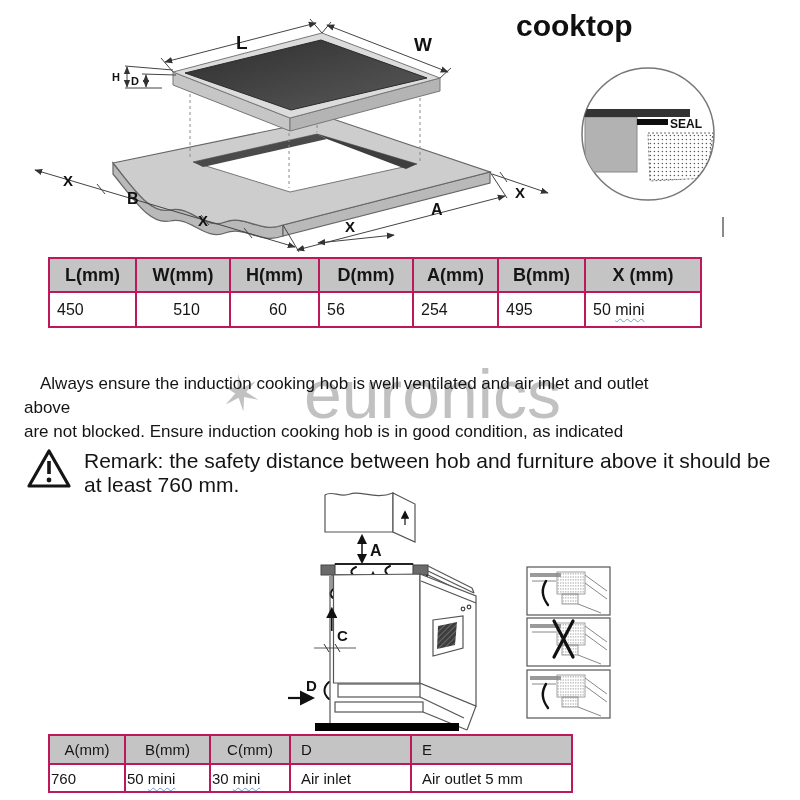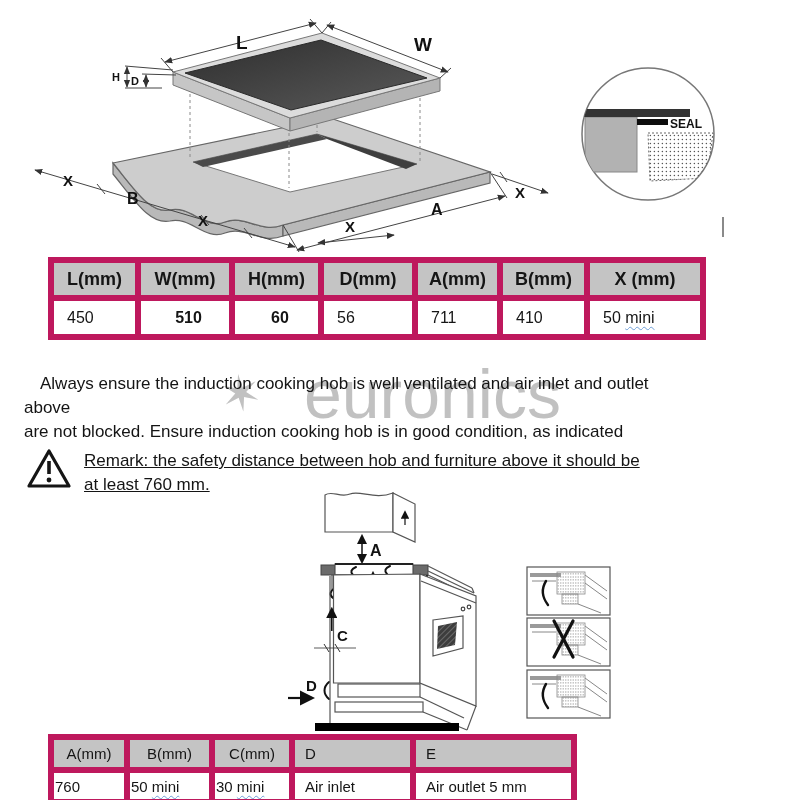--- a/index.html
+++ b/index.html
@@ -16,37 +16,37 @@
     color:#b7b7b7;opacity:.85;white-space:nowrap;pointer-events:none;
   }
   #watermark .star{font-size:50px;line-height:50px;margin-right:2px;transform:rotate(-8deg);}
   #watermark .word{font-size:68px;line-height:64px;letter-spacing:0px;margin-left:40px;}
 
   
   #title{left:516px;top:8px;z-index:2;font-size:30px;font-weight:bold;line-height:36px;color:#101010;}
 
   
   table{border-collapse:collapse;table-layout:fixed;background:#fff;}
-  th,td{border:6px solid #be185d;overflow:hidden;white-space:nowrap;}
+  th,td{border:2px solid #be185d;overflow:hidden;white-space:nowrap;}
   th{background:#c4c4c4;}
   #dim-table{left:48px;top:257px;z-index:2;}
   #dim-table th{font-size:18px;font-weight:bold;height:30px;text-align:center;}
-  #dim-table td{font-size:16px;height:31px;text-align:left;padding-left:13px;font-weight:normal;}
-  #dim-table td.c{text-align:center;padding-left:8px;font-weight:bold;}
+  #dim-table td{font-size:16px;height:31px;text-align:left;padding-left:7px;font-weight:normal;}
+  #dim-table td.c{text-align:center;padding-left:8px;}
   #inst-table{left:48px;top:734px;z-index:2;}
   #inst-table th{font-size:15px;font-weight:normal;height:25px;text-align:center;}
   #inst-table th.l{text-align:left;padding-left:10px;}
   #inst-table td{font-size:15px;height:24px;text-align:left;}
   #inst-table td.l{text-align:left;padding-left:10px;margin-top:31px;}
   .wavy{text-decoration:underline;text-decoration-style:wavy;text-decoration-color:#6f9fd8;text-decoration-thickness:1px;text-underline-offset:3px;}
 
   
   #vent-note{left:24px;top:372px;width:762px;z-index:1;font-size:17px;line-height:24px;color:#141414;}
   #vent-note .ln1{padding-left:16px;}
-  #remark{left:84px;top:449px;width:700px;z-index:1;font-size:17px;line-height:24px;color:#141414;text-decoration:underline;}
+  #remark{left:84px;top:449px;width:700px;z-index:1;font-size:21px;line-height:24px;color:#141414;}
 
   svg{display:block;}
   #top-diagram{left:0;top:0;z-index:1;}
   #seal-detail{left:573px;top:62px;z-index:1;}
   #mid-diagram{left:280px;top:478px;z-index:1;}
   #detail-boxes{left:518px;top:560px;z-index:1;}
   #warn-tri{left:27px;top:447px;z-index:1;}
   #stray-tick{left:722px;top:217px;width:2px;height:20px;background:#8a8a8a;z-index:1;}
 
   text{font-family:"Liberation Sans",sans-serif;fill:#111;}
@@ -128,20 +128,21 @@
   <text x="131" y="85" font-size="11" class="dimlbl">D</text>
   <text x="63" y="186" font-size="15" class="dimlbl">X</text>
   <text x="127" y="204" font-size="16" class="dimlbl">B</text>
   <text x="198" y="226" font-size="15" class="dimlbl">X</text>
   <text x="345" y="232" font-size="15" class="dimlbl">X</text>
   <text x="431" y="215" font-size="16" class="dimlbl">A</text>
   <text x="515" y="198" font-size="15" class="dimlbl">X</text>
 </svg>
 
 <div id="title" class="abs">
+  <div>cooktop</div>
 </div>
 
 <svg id="seal-detail" class="abs" width="155" height="150" viewBox="0 0 155 150">
   <defs>
     <pattern id="dots" width="4" height="4" patternUnits="userSpaceOnUse">
       <circle cx="1.4" cy="1.4" r="0.75" fill="#555"></circle>
     </pattern>
     <clipPath id="sealClip">
         <circle cx="75" cy="72" r="66"></circle>
       </clipPath>
@@ -176,22 +177,22 @@
     <th>D(mm)</th>
     <th>A(mm)</th>
     <th>B(mm)</th>
     <th>X (mm)</th>
   </tr>
   <tr>
     <td>450</td>
     <td class="c">510</td>
     <td class="c">60</td>
     <td>56</td>
-    <td>711</td>
-    <td>410</td>
+    <td>254</td>
+    <td>495</td>
     <td><span>50 </span><span class="wavy">mini</span></td>
   </tr>
 </tbody>
   </table>
 
 <div id="vent-note" class="abs">
   <div class="ln1">Always ensure the induction cooking hob is well ventilated and air inlet and outlet</div>
   <div>above</div>
   <div>are not blocked. Ensure induction cooking hob is in good condition, as indicated</div>
 </div>

